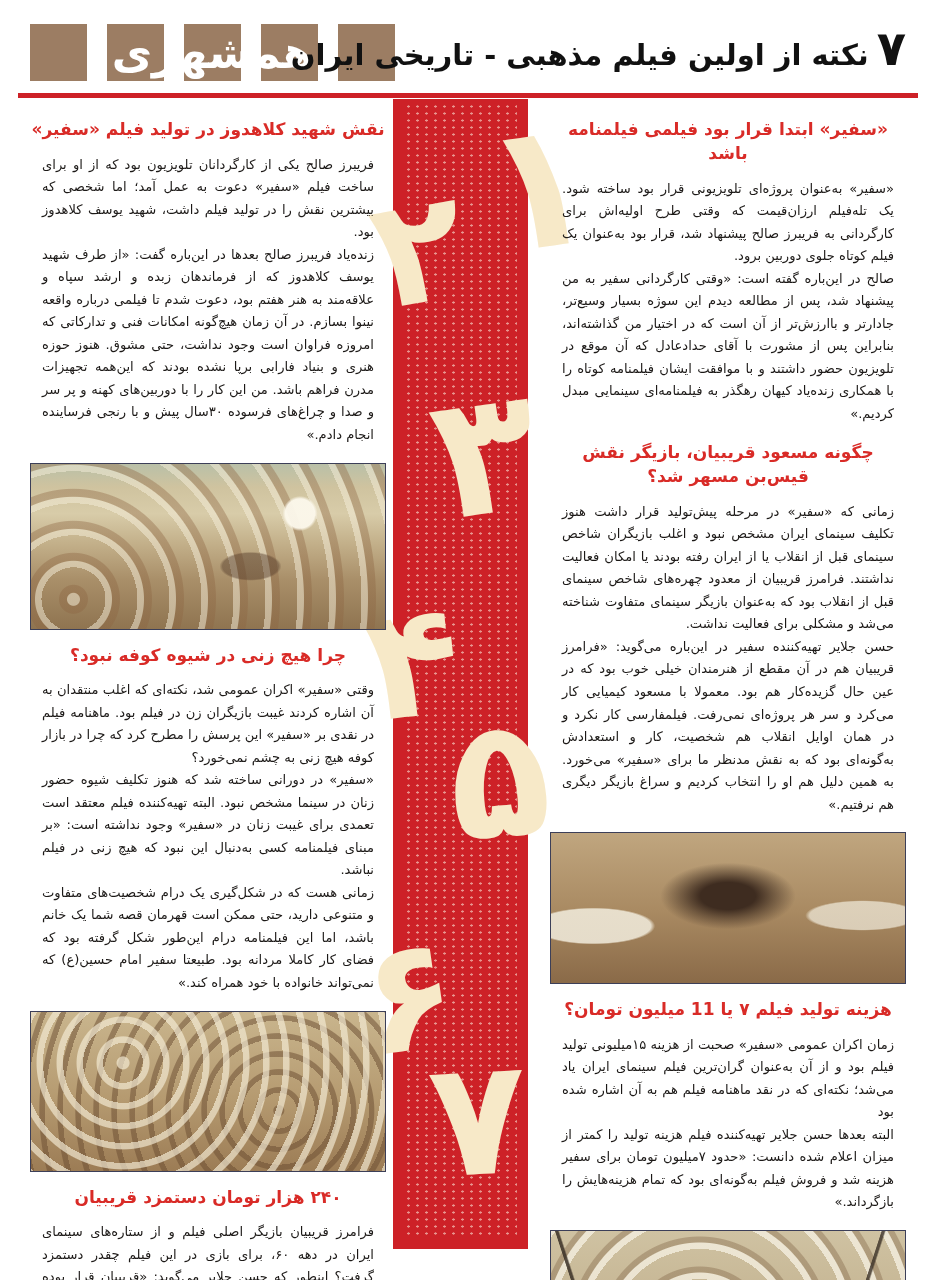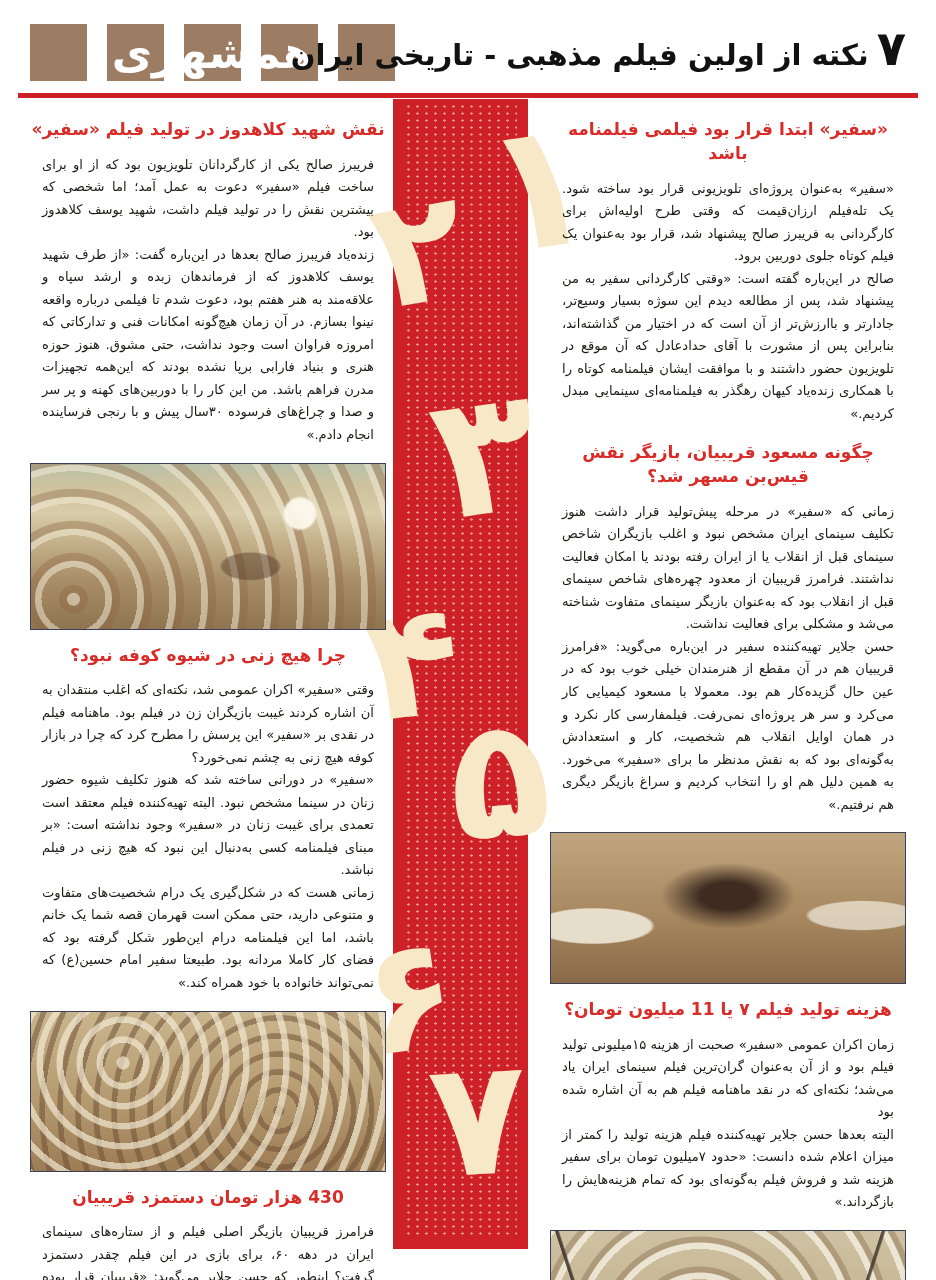--- a/index.html
+++ b/index.html
@@ -208,21 +208,21 @@
     <div class="article">
       <h2>چرا هیچ زنی در شیوه کوفه نبود؟</h2>
       <p>وقتی «سفیر» اکران عمومی شد، نکته‌ای که اغلب منتقدان به آن اشاره کردند غیبت بازیگران زن در فیلم بود. ماهنامه فیلم در نقدی بر «سفیر» این پرسش را مطرح کرد که چرا در بازار کوفه هیچ زنی به چشم نمی‌خورد؟
 «سفیر» در دورانی ساخته شد که هنوز تکلیف شیوه حضور زنان در سینما مشخص نبود. البته تهیه‌کننده فیلم معتقد است تعمدی برای غیبت زنان در «سفیر» وجود نداشته است: «بر مبنای فیلمنامه کسی به‌دنبال این نبود که هیچ زنی در فیلم نباشد.
 زمانی هست که در شکل‌گیری یک درام شخصیت‌های متفاوت و متنوعی دارید، حتی ممکن است قهرمان قصه شما یک خانم باشد، اما این فیلمنامه درام این‌طور شکل گرفته بود که فضای کار کاملا مردانه بود. طبیعتا سفیر امام حسین(ع) که نمی‌تواند خانواده با خود همراه کند.»</p>
     </div>
 
     <div class="photo photo-crowd-hands"></div>
 
     <div class="article">
-      <h2>430 هزار تومان دستمزد قریبیان</h2>
+      <h2>۲۴۰ هزار تومان دستمزد قریبیان</h2>
       <p>فرامرز قریبیان بازیگر اصلی فیلم و از ستاره‌های سینمای ایران در دهه ۶۰، برای بازی در این فیلم چقدر دستمزد گرفت؟ اینطور که حسن جلایر می‌گوید: «قریبیان قرار بوده ۸۰ هزار تومان دستمزد بگیرد، ولی به‌دلیل طولانی شدن کار دستمزد این بازیگر به ۲۴۰هزار تومان رسید.</p>
     </div>
 
     <div class="photo photo-behind-scenes"></div>
 
   </div>
 
 </div>
 
 </body></html>

